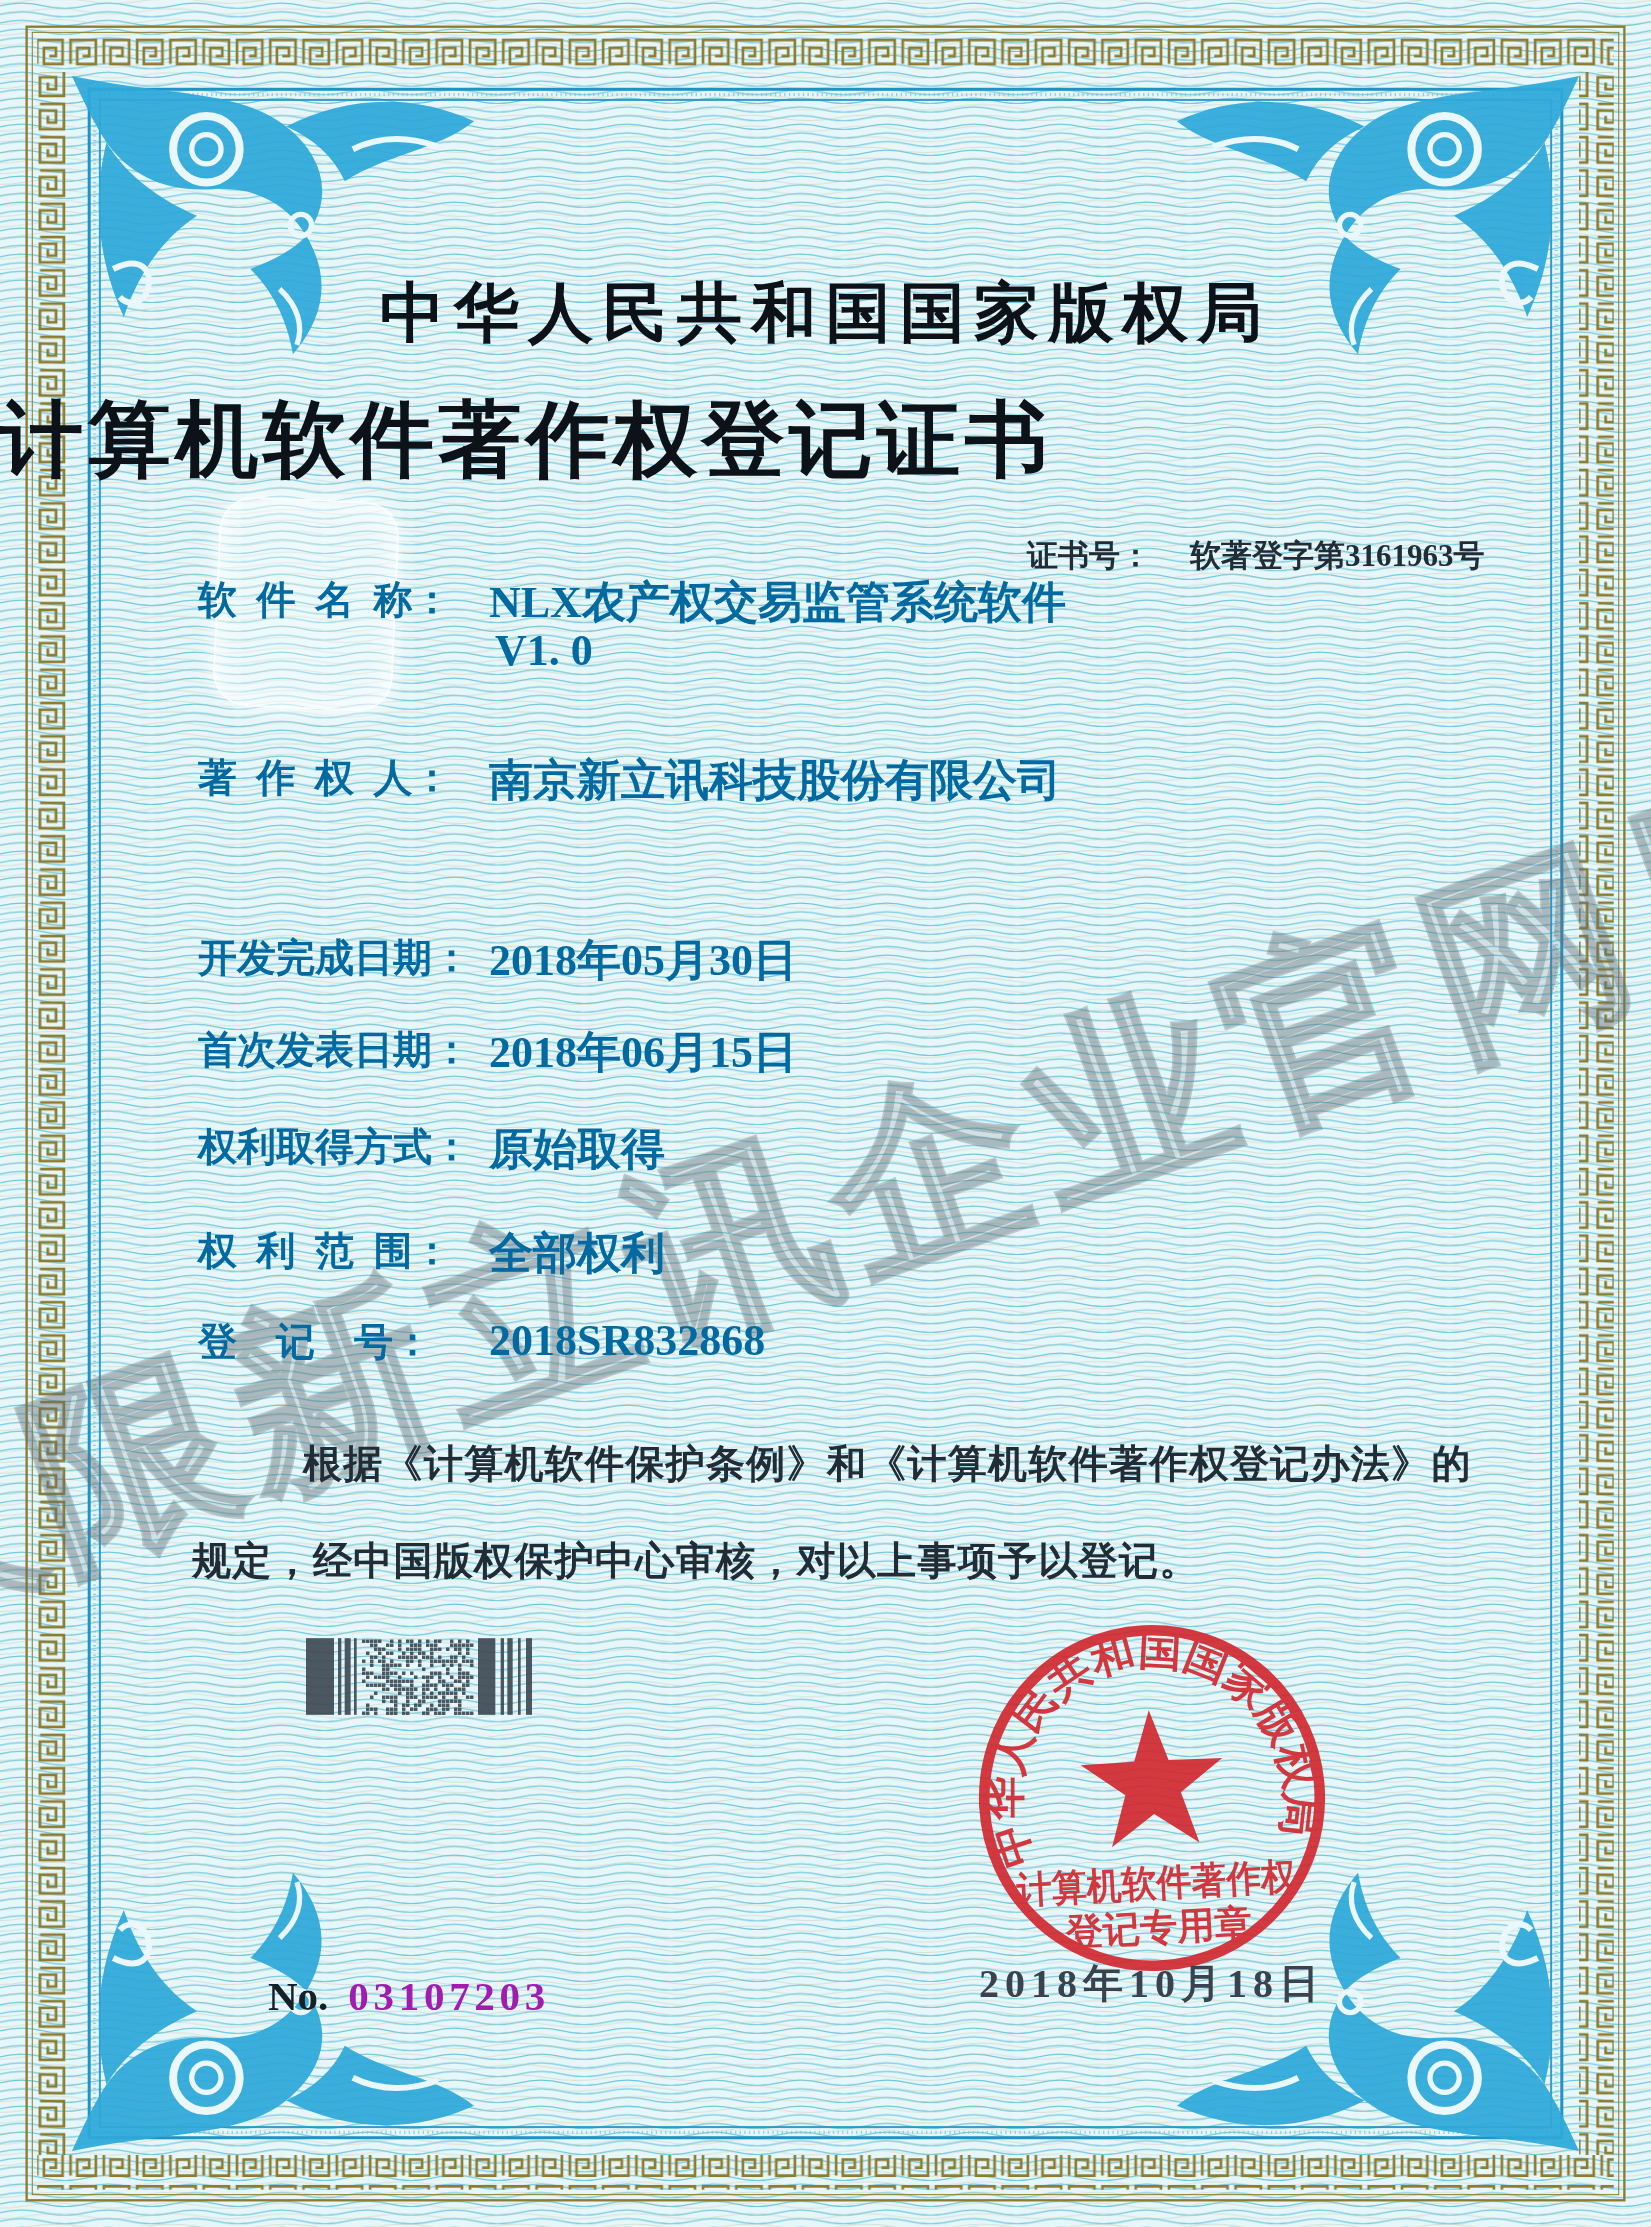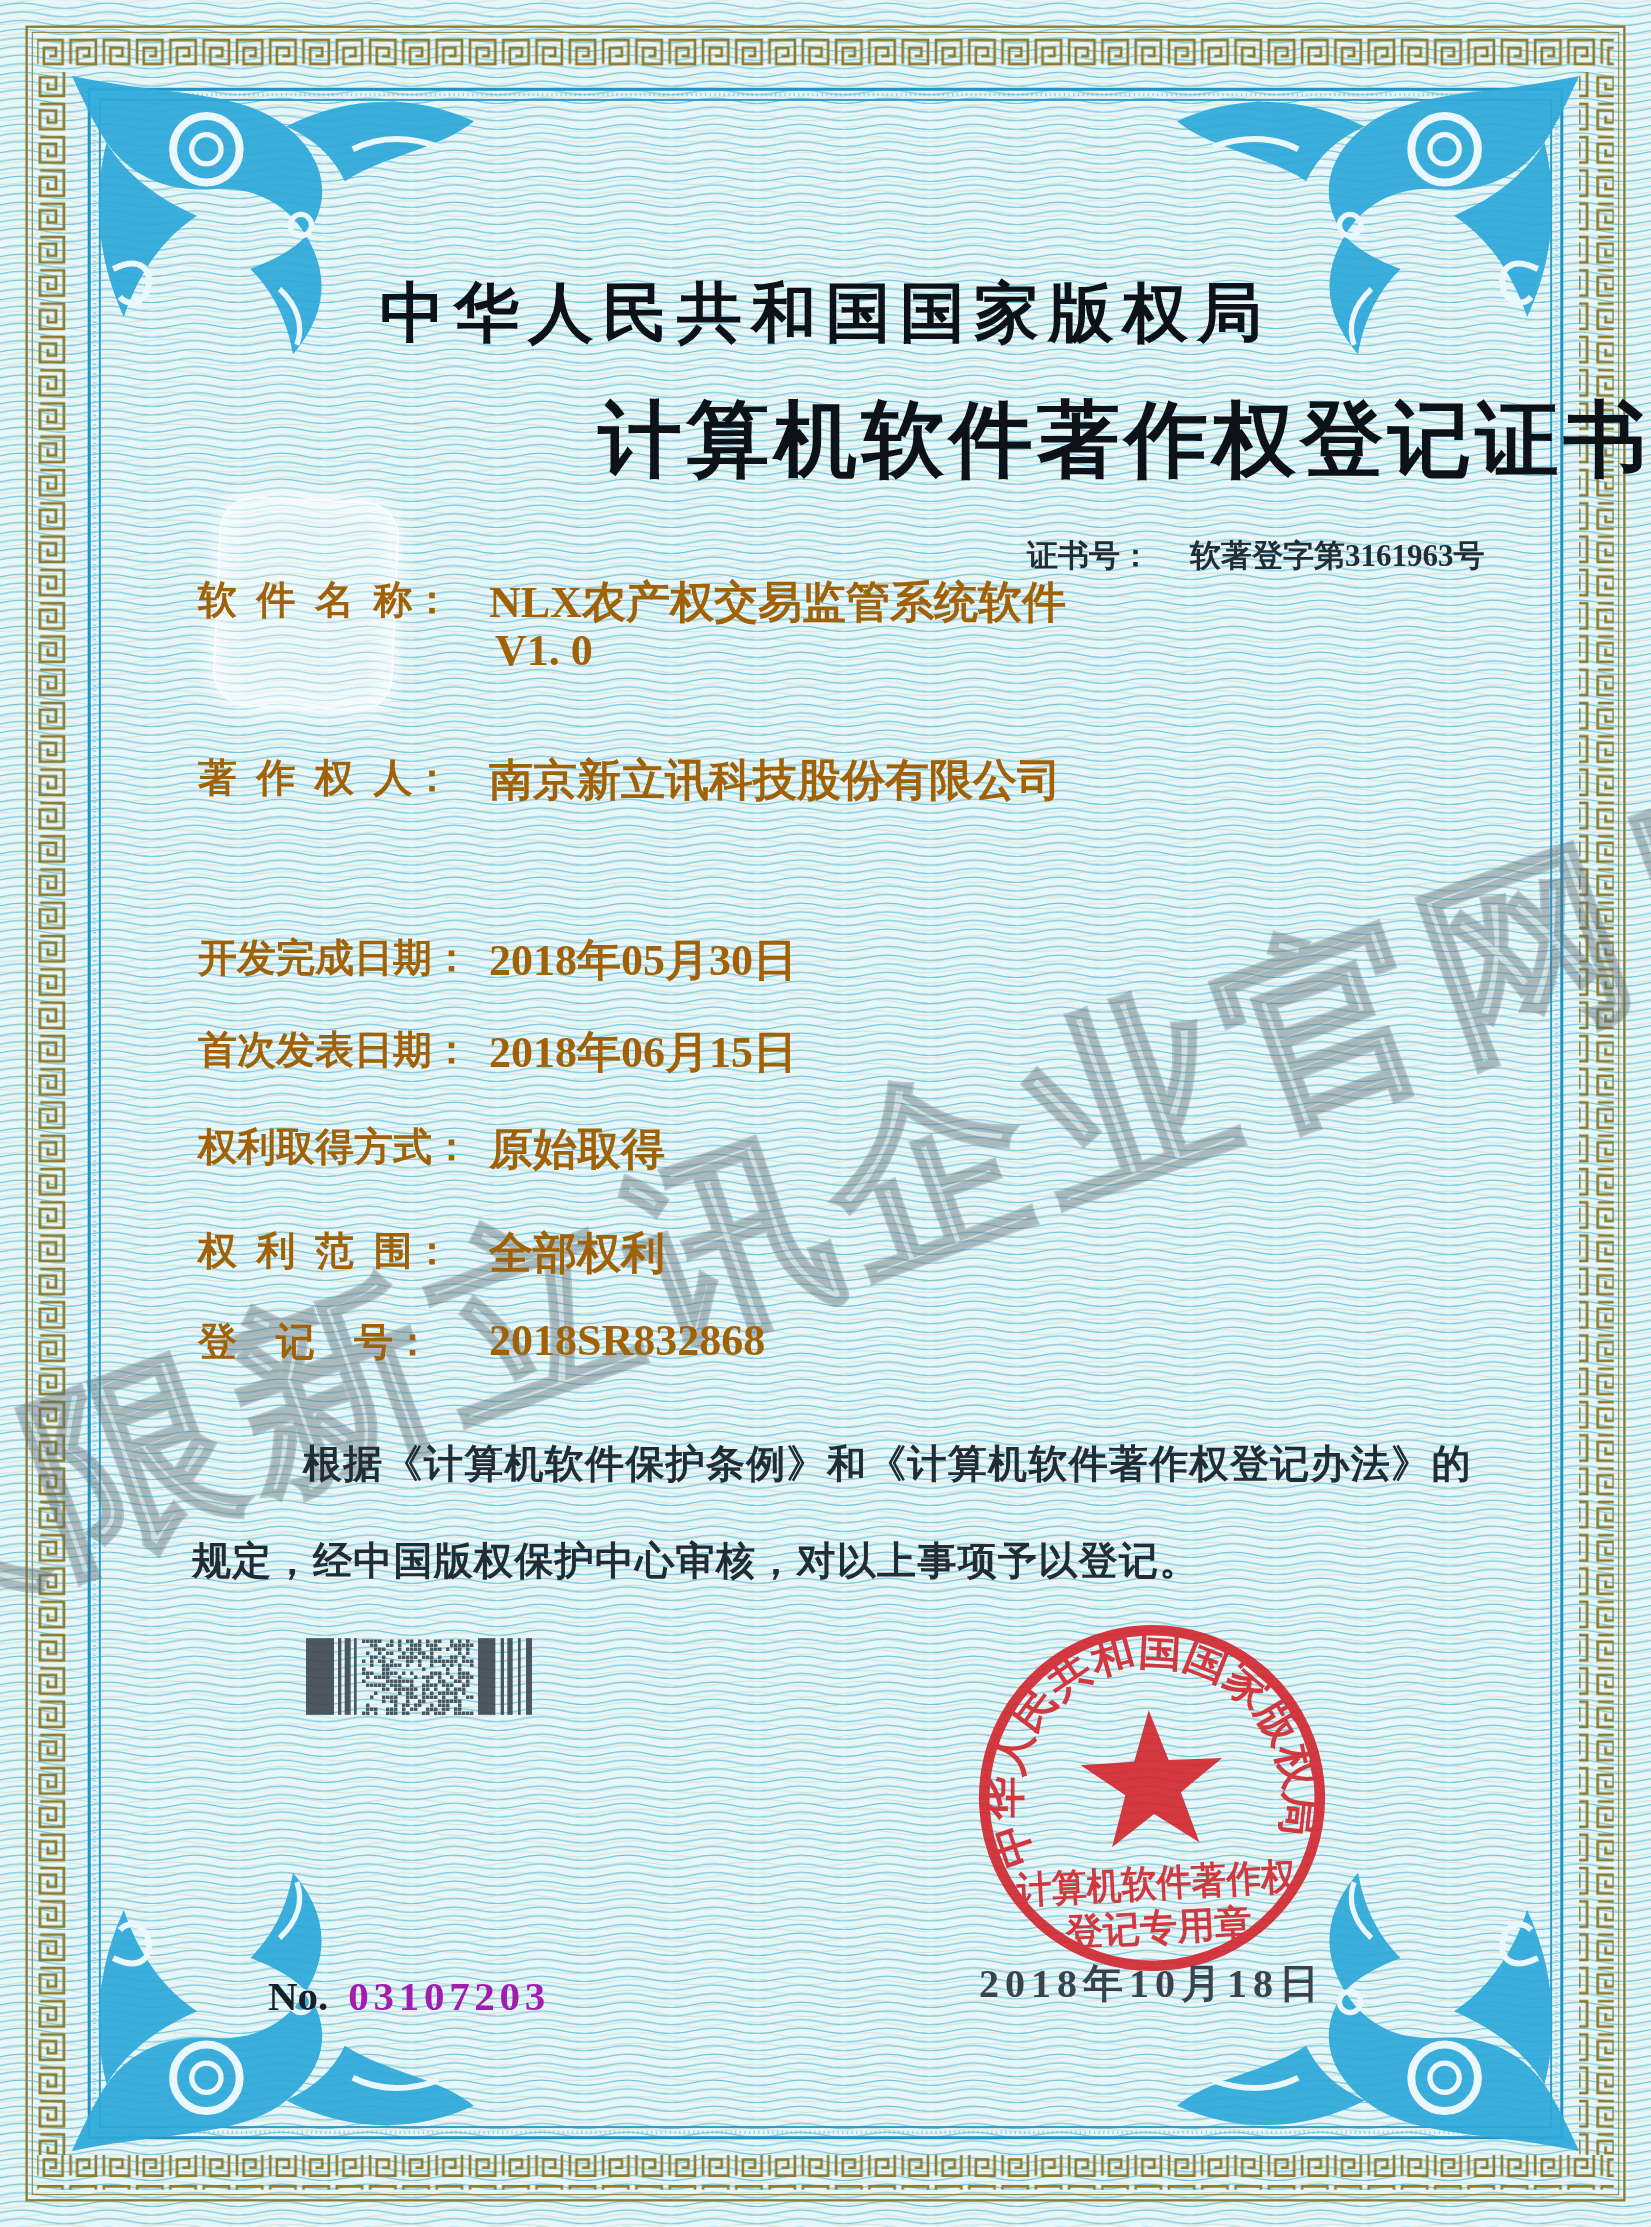--- a/index.html
+++ b/index.html
@@ -1,22 +1,22 @@
 <!DOCTYPE html>
 <html style="font-size:10.7px"><head>
 <meta charset="utf-8">
 <style>
   html,body{margin:0;padding:0;background:#9aa4a8;}
   #page{position:relative;width:1651px;height:2227px;background:#e7f6f9;overflow:hidden;
         font-family:"Liberation Serif","DejaVu Serif",serif;}
   #bg{position:absolute;left:0;top:0;}
-  .t{position:absolute;color:#a16207;white-space:pre;}
+  .t{position:absolute;color:#0369a1;white-space:pre;}
   .authority{left:0;right:0;top:269px;text-align:center;font-size:65px;font-weight:bold;
              letter-spacing:9.3px;color:#0d1219;}
-  .cert-title{left:0;right:0;top:385px;text-align:right;font-size:83px;font-weight:bold;
+  .cert-title{left:0;right:0;top:385px;text-align:left;font-size:83px;font-weight:bold;
               letter-spacing:4.7px;color:#0d1219;}
   .certno{left:996px;top:499px;font-size:31px;font-weight:bold;color:#222c36;text-align:center;}
   .certno .gap{display:inline-block;width:39px;}
   .row-label{left:198px;font-size:39px;font-weight:bold;}
   .row-value{left:489px;font-size:44px;font-weight:bold;text-align:center;}
   .statement{font-size:39px;font-weight:bold;letter-spacing:1.3px;color:#222c36;}
   .watermark{position:absolute;left:-226px;top:1065px;width:2158px;text-align:center;
              font-size:200px;font-weight:bold;white-space:nowrap;letter-spacing:12px;
              transform:rotate(-20deg);color:rgba(98,110,118,0.16);
              -webkit-text-stroke:3.3px rgba(98,110,118,0.34);}

